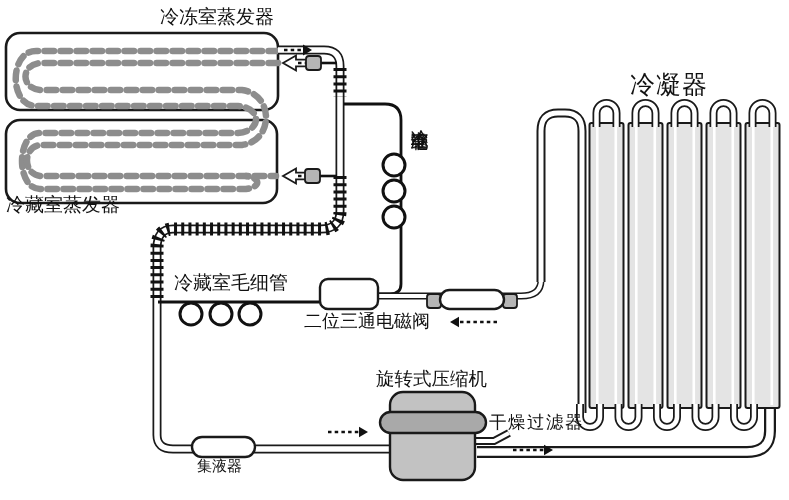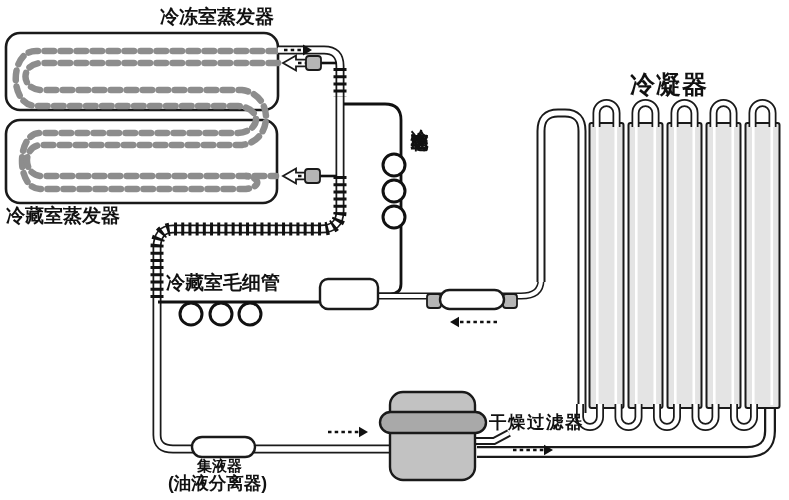--- a/index.html
+++ b/index.html
@@ -1,19 +1,19 @@
 <!DOCTYPE html>
 <html><head>
 <meta charset="utf-8">
 <style>
   html,body{margin:0;padding:0;background:#fff;}
   #stage{position:relative;width:789px;height:500px;background:#ffffff;overflow:hidden;
          font-family:"Liberation Sans",sans-serif;}
   #pipes{position:absolute;left:0;top:0;}
-  .lbl{position:absolute;font-weight:bold;color:#111;white-space:nowrap;line-height:1.05;}
+  .lbl{position:absolute;font-weight:normal;color:#111;white-space:nowrap;line-height:1.05;}
   .v{writing-mode:vertical-rl;text-orientation:upright;letter-spacing:1px;}
   .pb{fill:none;stroke:#1a1a1a;}
   .pw{fill:none;stroke:#ffffff;}
   .rib{fill:none;stroke:#111;stroke-width:13;stroke-dasharray:3 4.2;}
   .coil{fill:none;stroke:#8d8d8d;stroke-width:6.5;stroke-dasharray:9.5 6.5;stroke-linecap:round;}
   .dash{fill:none;stroke:#111;stroke-width:2.6;stroke-dasharray:3.5 3.2;}
   .head{fill:#111;stroke:none;}
   .conn{fill:#b5b5b5;stroke:#1a1a1a;stroke-width:1.8;}
   .cap{fill:#ffffff;stroke:#1a1a1a;stroke-width:2.4;}
   .thin{fill:none;stroke:#111;stroke-width:2.8;}
@@ -135,21 +135,22 @@
   <path class="dash" stroke-width="1.5" stroke-dasharray="2.4 2.8" d="M 298,63 H 306"></path>
   <rect class="conn" x="306" y="56" width="15" height="14" rx="3"></rect>
 
   <line x1="320" y1="176" x2="337" y2="176" stroke="#111" stroke-width="2.6"></line>
   <polygon class="harrow" points="283,176 296,168.5 296,172.6 308,172.6 308,179.4 296,179.4 296,183.5"></polygon>
   <path class="dash" stroke-width="1.5" stroke-dasharray="2.4 2.8" d="M 298,176 H 306"></path>
   <rect class="conn" x="305" y="169" width="15" height="14" rx="3"></rect>
 </svg>
 
 <div class="lbl" style="left:160px;top:7px;font-size:19px;">冷冻室蒸发器</div>
-<div class="lbl" style="left:6px;top:206px;font-size:19px;text-align:right;">冷藏室蒸发器</div>
+<div class="lbl" style="left:6px;top:195px;font-size:19px;text-align:right;">冷藏室蒸发器</div>
 <div class="lbl v" style="left:410px;top:115px;font-size:17.5px;">冷冻室毛细管</div>
 <div class="lbl" style="left:630px;top:71px;font-size:25px;letter-spacing:1px;">冷凝器</div>
-<div class="lbl" style="left:166px;top:273px;font-size:19px;">冷藏室毛细管</div>
+<div class="lbl" style="left:174px;top:273px;font-size:19px;">冷藏室毛细管</div>
+<div class="lbl" style="left:304px;top:312px;font-size:18px;">二位三通电磁阀</div>
+<div class="lbl" style="left:376px;top:369px;font-size:18.5px;">旋转式压缩机</div>
 <div class="lbl" style="left:489px;top:413px;font-size:17.5px;letter-spacing:1.5px;">干燥过滤器</div>
 <div class="lbl" style="left:197px;top:458px;font-size:15px;">集液器</div>
-<div class="lbl" style="left:168px;top:474px;font-size:17.5px;">(油液分离器)</div>
 
 </div>
 
 </body></html>

